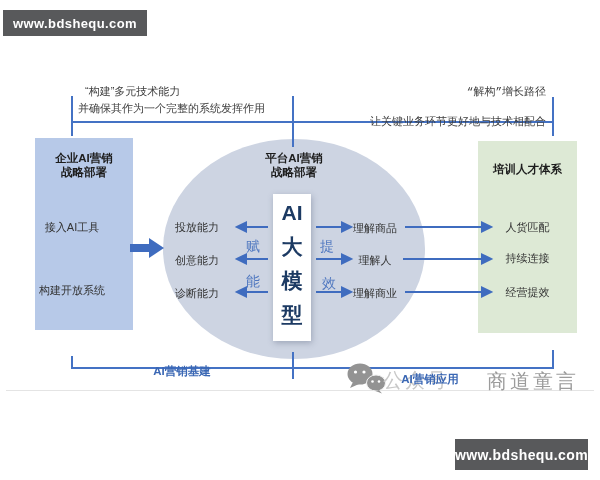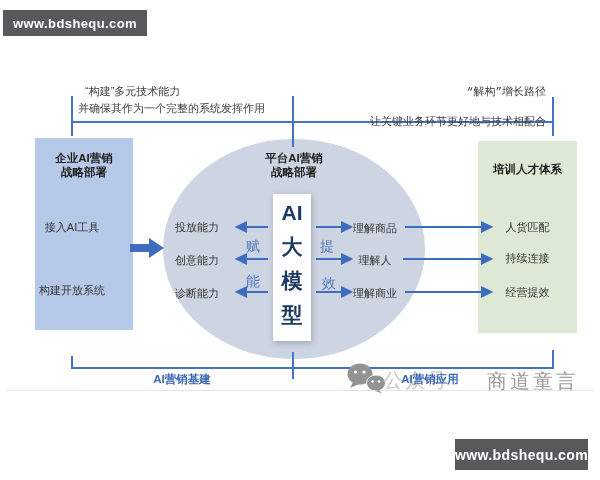--- a/index.html
+++ b/index.html
@@ -33,21 +33,21 @@
   .cap-item{left:161px;width:72px;}
   .und-item{left:337px;width:76px;}
   
   #core-box{left:273px;top:194px;width:38px;height:147px;background:#ffffff;z-index:3;
     box-shadow:1px 2px 6px rgba(70,80,105,.35);padding-top:2px;box-sizing:border-box;}
   .core-line{text-align:center;font-size:21px;font-weight:bold;color:#1c3a63;line-height:34px;}
   
   .bchar{font-size:14px;color:#5078c0;z-index:4;}
   
   .bracket-label{font-size:11.5px;font-weight:600;color:#3a67b4;text-align:center;z-index:6;white-space:nowrap;}
-  #bl-left{left:132px;top:372px;width:100px;}
+  #bl-left{left:132px;top:364px;width:100px;}
   #bl-right{left:378px;top:372px;width:104px;}
   
   #wm-line{left:6px;top:390px;width:588px;height:1px;background:#e4e4e4;z-index:1;}
   .wm-text{z-index:5;font-size:20px;white-space:nowrap;}
   #wm-prefix{left:383px;top:367px;color:#c8c8c8;letter-spacing:2px;}
   #wm-name{left:487px;top:368px;color:#9c9c9c;letter-spacing:3px;}
   #wm-icon{left:346px;top:362px;z-index:5;}
   
   #connectors{left:0;top:0;z-index:2;pointer-events:none;}
 </style>

